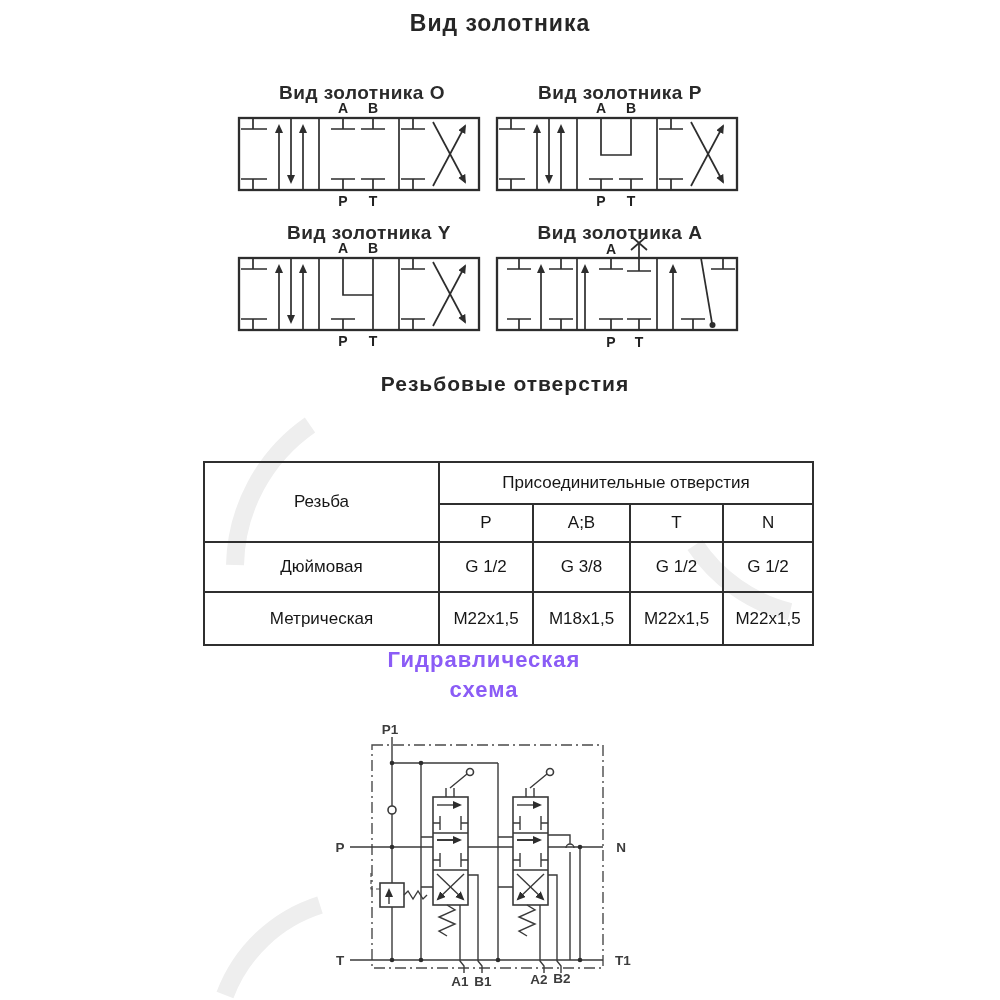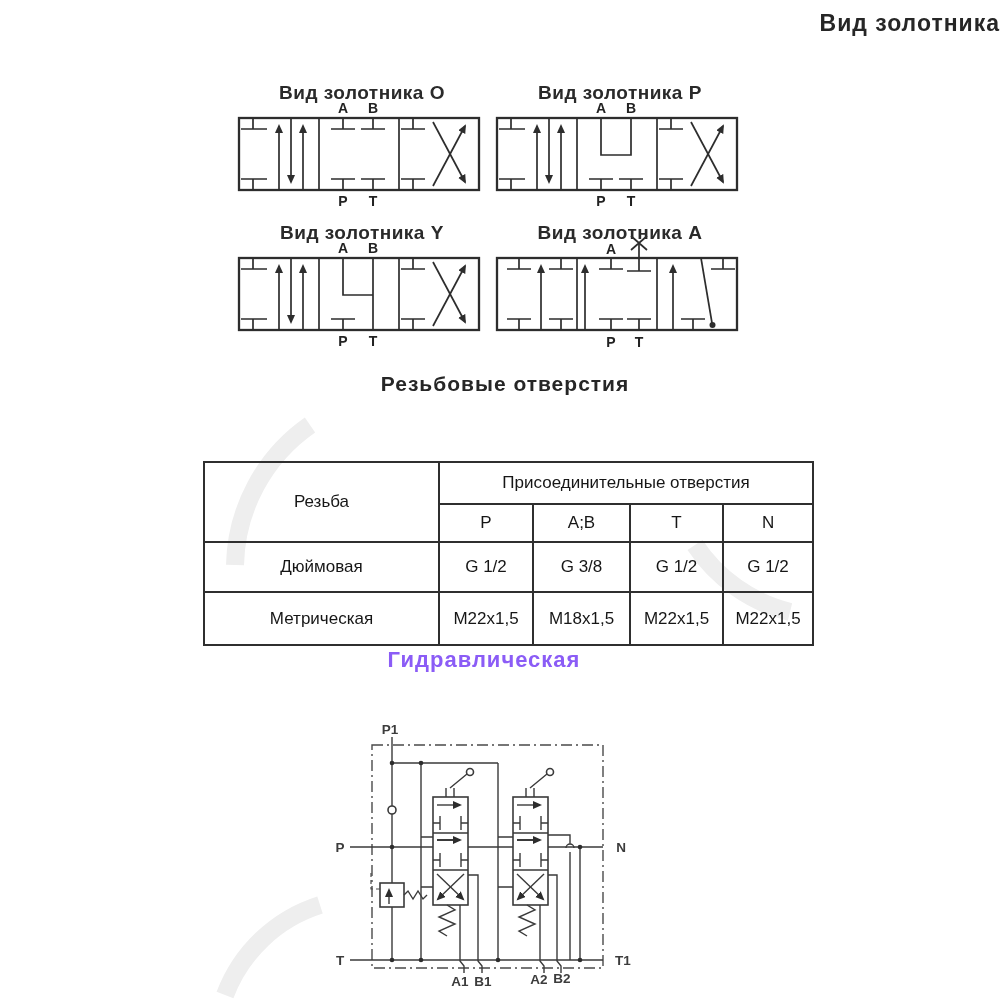--- a/index.html
+++ b/index.html
@@ -2,21 +2,21 @@
 <html><head>
 <meta charset="utf-8">
 <style>
   html,body{margin:0;padding:0;}
   body{
     width:1000px;height:1000px;position:relative;background:#ffffff;
     font-family:"Liberation Sans","DejaVu Sans",sans-serif;color:#1d1d1d;
     overflow:hidden;
   }
   .abs{position:absolute;}
-  .doc-title{left:0;top:10px;width:1000px;text-align:right;
+  .doc-title{left:0;top:10px;width:1000px;text-align:center;
     font-size:23px;font-weight:bold;letter-spacing:1px;color:#262626;}
   .sec-title{left:0;top:372px;width:1010px;text-align:center;
     font-size:21px;font-weight:bold;letter-spacing:1px;color:#262626;}
   .hyd-title{left:0;top:645px;width:968px;text-align:center;
     font-size:22px;font-weight:bold;letter-spacing:1px;color:#8b5cf6;line-height:30px;}
   .valve-caption{width:250px;text-align:center;font-size:19px;font-weight:bold;
     color:#2a2a2a;letter-spacing:.5px;}
   .valve-svg{position:absolute;}
   .vline line,.vline path{stroke:#2d2d2d;stroke-width:1.7;fill:none;}
   .vline .vbox{stroke:#2d2d2d;stroke-width:2.3;fill:none;}
@@ -51,21 +51,21 @@
     <marker id="ah" markerWidth="10" markerHeight="10" refX="7" refY="4" orient="auto" markerUnits="userSpaceOnUse">
       <path d="M0,0 L9,4 L0,8 z" fill="#2d2d2d"></path>
     </marker>
   </defs>
 </svg>
 
 <div class="abs doc-title">Вид золотника</div>
 
 <div class="abs valve-caption" style="left:237px;top:82px">Вид золотника О</div>
 <div class="abs valve-caption" style="left:495px;top:82px">Вид золотника Р</div>
-<div class="abs valve-caption" style="left:237px;top:222px">Вид золотника Y</div>
+<div class="abs valve-caption" style="left:244px;top:222px">Вид золотника Y</div>
 <div class="abs valve-caption" style="left:495px;top:222px">Вид золотника А</div>
 
 <svg class="valve-svg" style="left:237px;top:100px" width="250" height="122" viewBox="0 0 250 122">
   <text x="106" y="13" class="vport">A</text>
   <text x="136" y="13" class="vport">B</text>
   <g class="vline">
     <rect class="vbox" x="2" y="18" width="240" height="72"></rect>
     <line x1="82" y1="18" x2="82" y2="90"></line>
       <line x1="162" y1="18" x2="162" y2="90"></line>
     <path d="M16,18 V29 M4,29 H30 M16,90 V79 M4,79 H30"></path>
@@ -181,20 +181,21 @@
     <td>M22x1,5</td>
     <td>M18x1,5</td>
     <td>M22x1,5</td>
     <td>M22x1,5</td>
   </tr>
 </tbody>
   </table>
 
 <div class="abs hyd-title">
   <div>Гидравлическая</div>
+  <div>схема</div>
 </div>
 
 <svg class="sch" width="360" height="285" viewBox="0 0 360 285">
   <rect class="dd" x="42" y="30" width="231" height="223"></rect>
 
   <g>
     <path class="ln" d="M62,22 V245"></path>
     <path class="ln" d="M62,48 H168"></path>
     <path class="ln" d="M91,48 V245 M91,122 H103 M91,172 H103"></path>
     <path class="ln" d="M168,48 V245 M168,122 H183 M168,172 H183"></path>

